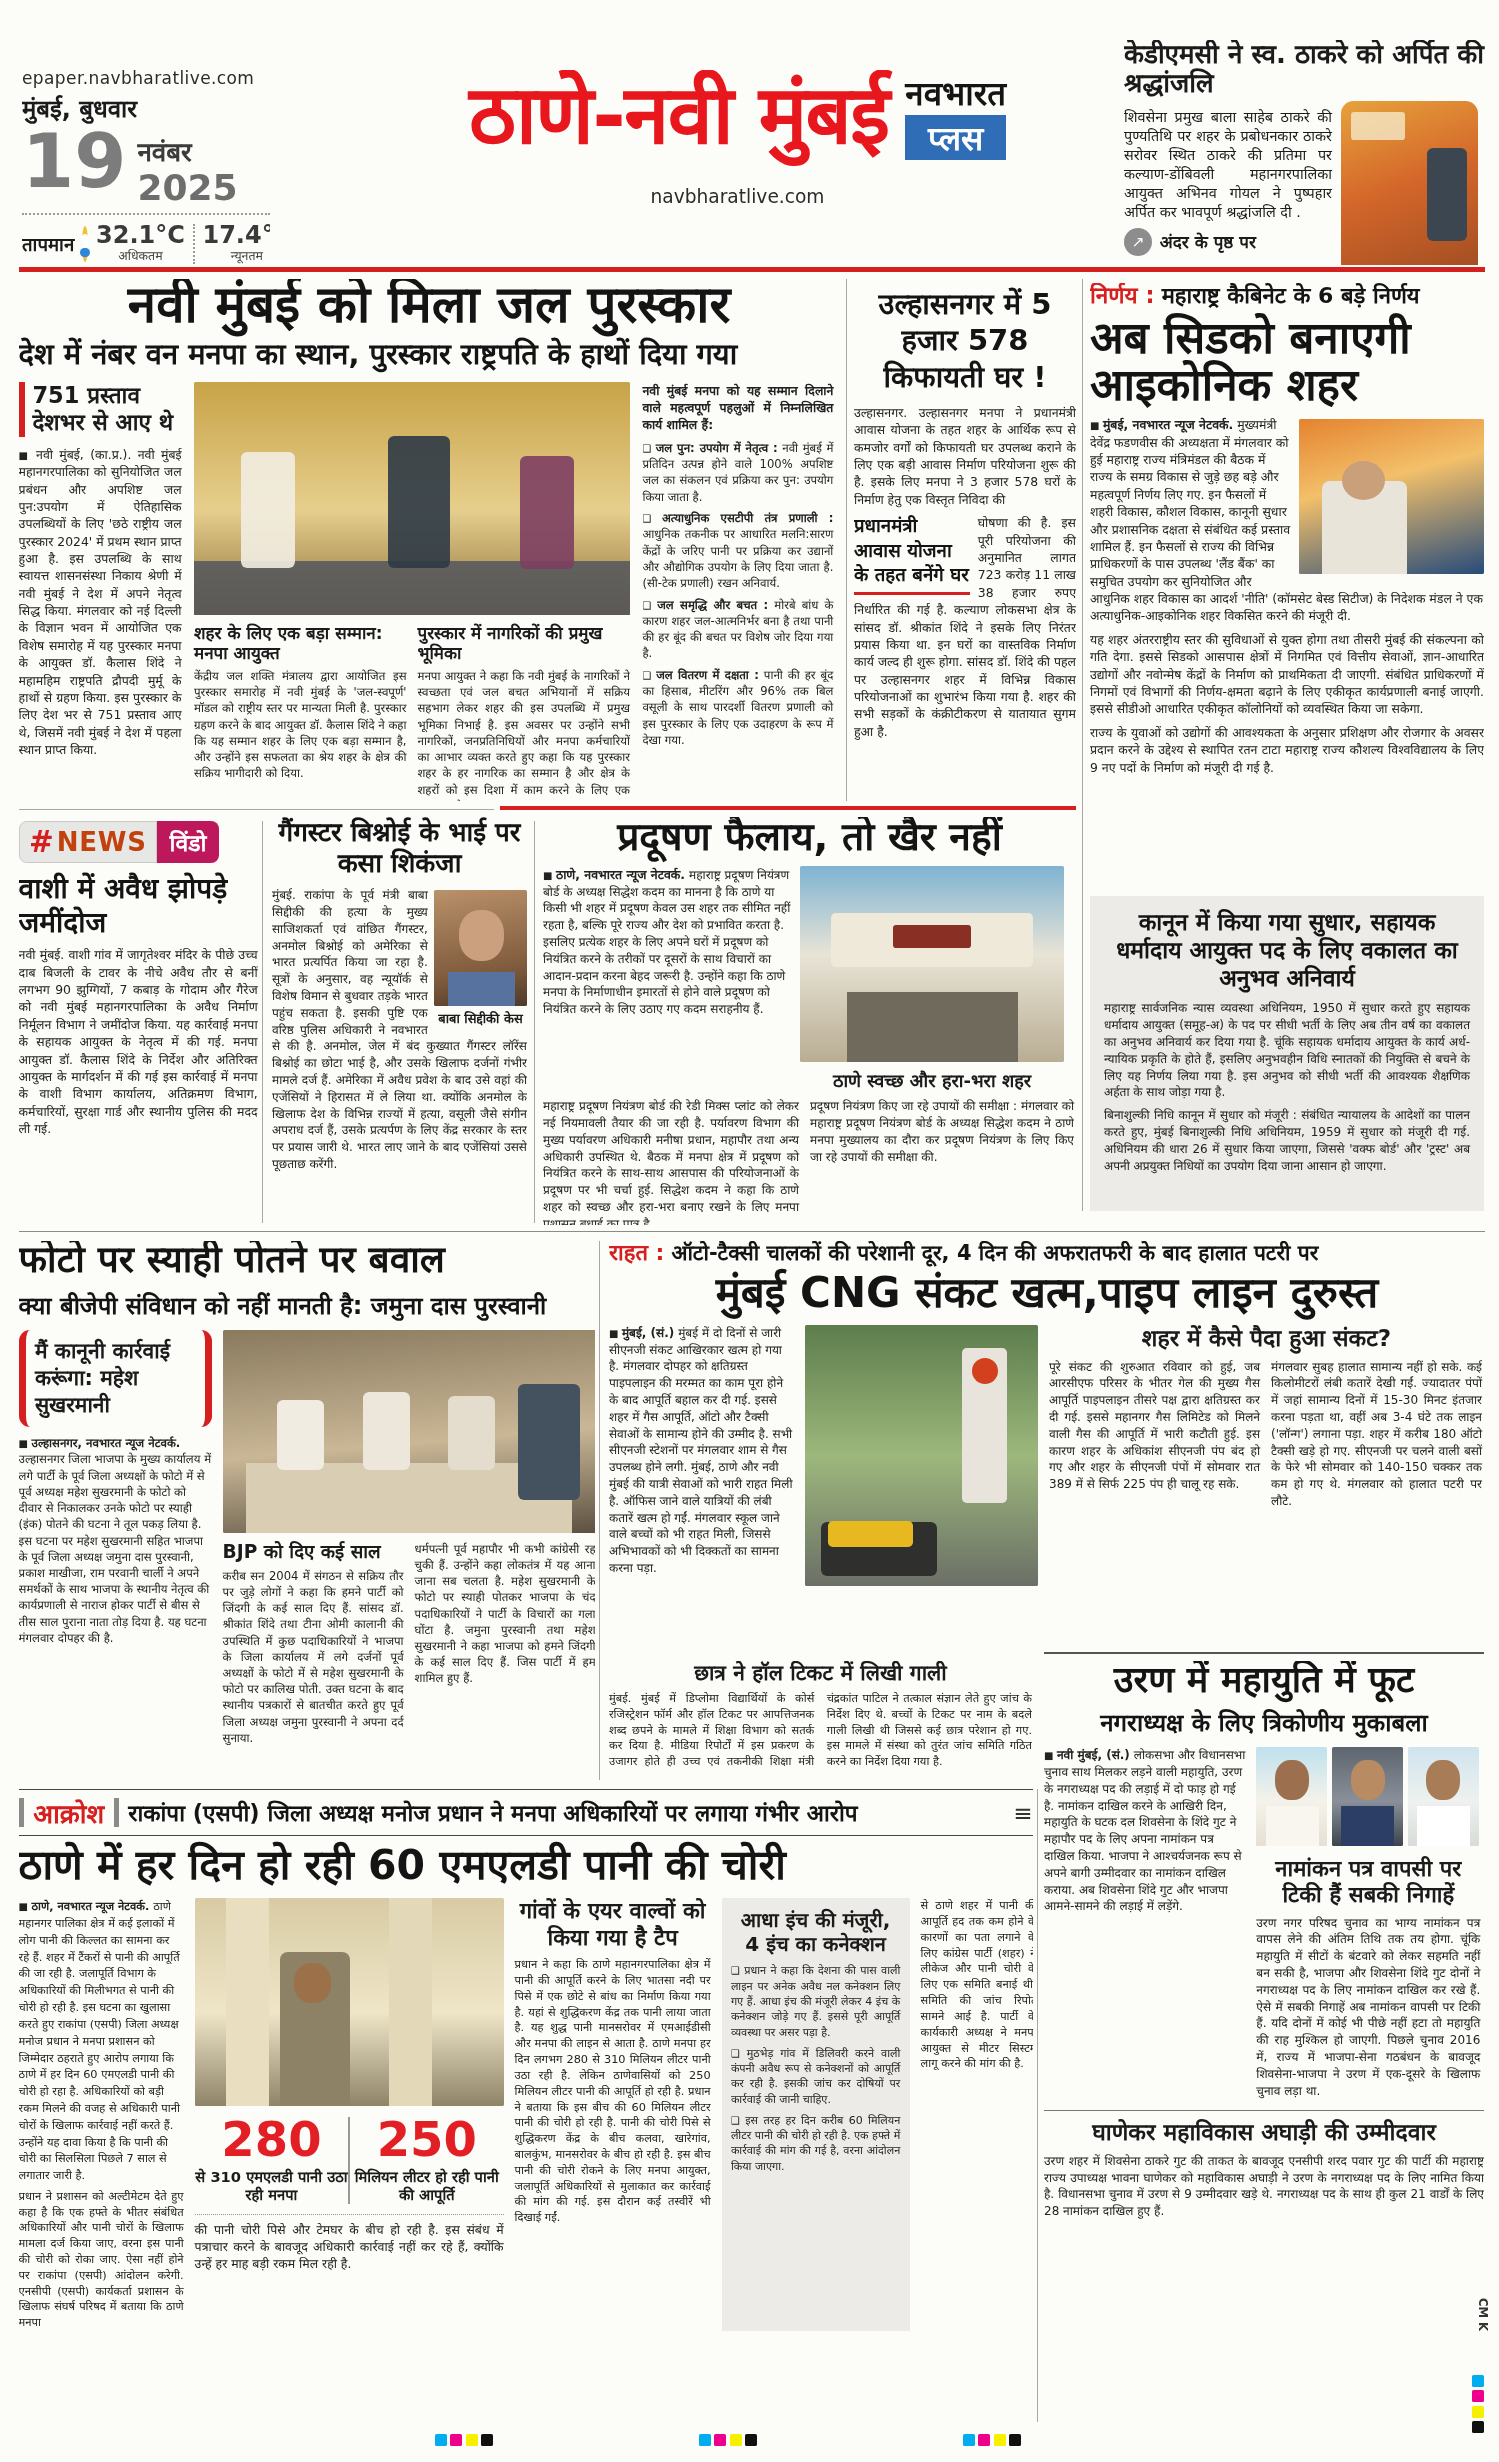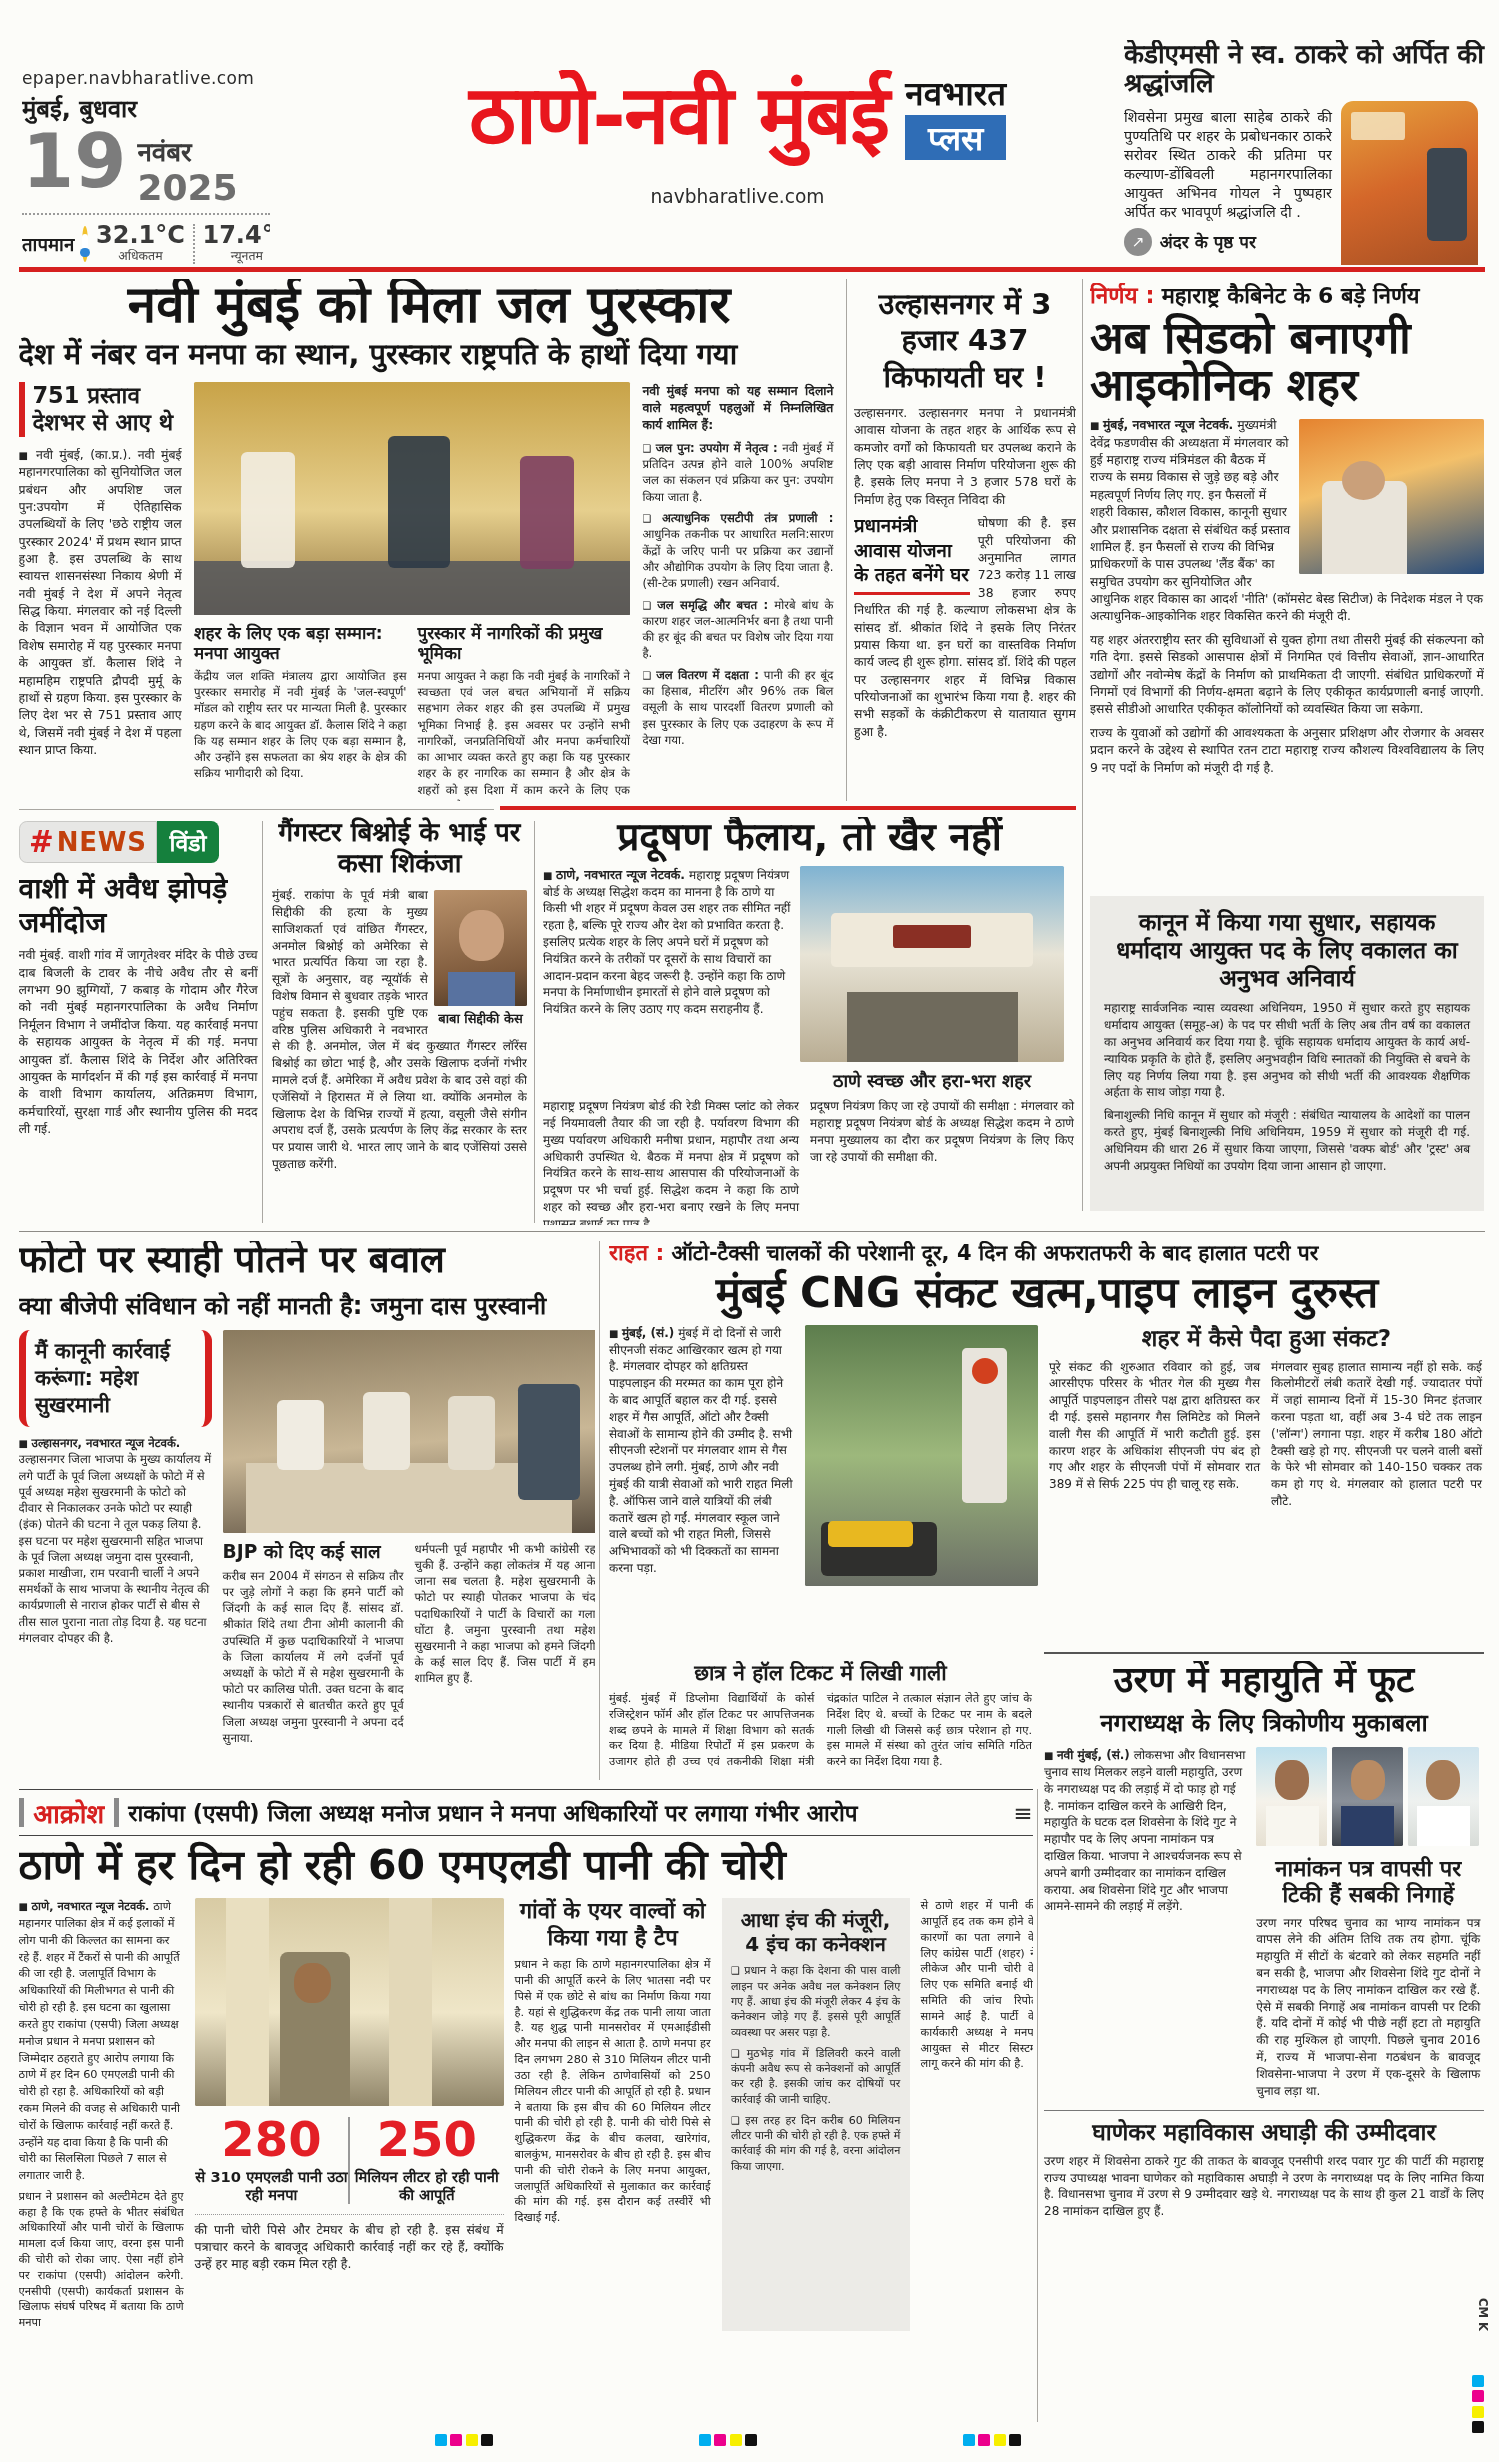--- a/index.html
+++ b/index.html
@@ -51,21 +51,21 @@
   .kick-label { color:#d6201f; font-weight:700; }
   .crosshead { font-weight:700; text-align:center; line-height:1.2; }
   .graybox { background:#ecebe7; }
   .quotebox { border-left:7px solid #d6201f; border-right:7px solid #d6201f; border-radius:11px; padding:7.8px 9.3px; font-size:21px; font-weight:700; line-height:1.3; }
   .statnum { color:#e31f26; font-size:48px; font-weight:800; line-height:.95; }
   .statlab { font-size:14.7px; font-weight:700; line-height:1.25; margin-top:4.7px; }
   .newslogo { display:flex; align-items:stretch; }
   .nl-left { background:#e7e7e5; border:0.8px solid #c9c9c6; border-radius:7.8px 0 0 7.8px; padding:3.1px 9.3px; display:flex; align-items:center; gap:3.1px; }
   .nl-hash { color:#d6201f; font-size:29.5px; font-weight:800; }
   .nl-news { color:#c2410c; font-size:26px; font-weight:800; letter-spacing:0.8px; }
-  .nl-tab { background:#15803d; color:#fff; border-radius:0 7.8px 7.8px 0; font-size:23px; font-weight:700; padding:4.7px 12.4px; display:flex; align-items:center; }
+  .nl-tab { background:#be185d; color:#fff; border-radius:0 7.8px 7.8px 0; font-size:23px; font-weight:700; padding:4.7px 12.4px; display:flex; align-items:center; }
   .regdots { position:absolute; display:flex; gap:3.9px; }
   .regdots div { width:11.6px; height:11.6px; border-radius:1.6px; }
   .c-c{background:#00aeef}.c-m{background:#ec008c}.c-y{background:#f7ef00}.c-k{background:#111}
 </style>
 </head>
 <body>
 
 <div class="page">
 
   <div class="sec" style="left:22px; top:68px; width:248px; height:200px;">
@@ -161,21 +161,21 @@
           <span class="sq body-txt jt" style="font-size:11.6px;"><b>जल समृद्धि और बचत :</b> <span>मोरबे बांध के कारण शहर जल-आत्मनिर्भर बना है तथा पानी की हर बूंद की बचत पर विशेष जोर दिया गया है.</span></span>
           <span class="sq body-txt jt" style="font-size:11.6px;"><b>जल वितरण में दक्षता :</b> <span>पानी की हर बूंद का हिसाब, मीटरिंग और 96% तक बिल वसूली के साथ पारदर्शी वितरण प्रणाली को इस पुरस्कार के लिए एक उदाहरण के रूप में देखा गया.</span></span>
         </div>
       </div>
     </div>
   </div>
 
   <div class="vr" style="left:846px; top:279px; height:522px;"></div>
 
   <div class="sec" style="left:854px; top:286px; width:222px; height:517px;">
-    <div class="hl" style="font-size:29px; line-height:1.25; text-align:center;">उल्हासनगर में 3 हजार 437 किफायती घर !</div>
+    <div class="hl" style="font-size:29px; line-height:1.25; text-align:center;">उल्हासनगर में 5 हजार 578 किफायती घर !</div>
     <div class="body-txt jt" style="margin-top:9.3px;">उल्हासनगर. उल्हासनगर मनपा ने प्रधानमंत्री आवास योजना के तहत शहर के आर्थिक रूप से कमजोर वर्गों को किफायती घर उपलब्ध कराने के लिए एक बड़ी आवास निर्माण परियोजना शुरू की है. इसके लिए मनपा ने 3 हजार 578 घरों के निर्माण हेतु एक विस्तृत निविदा की</div>
     <div style="float:left; width:116px; margin:6.2px 7.8px 3.1px 0;">
       <div class="hl" style="font-size:18.6px; line-height:1.3;">प्रधानमंत्री आवास योजना के तहत बनेंगे घर</div>
       <div style="height:3.9px; background:#d6201f; margin-top:4.7px;"></div>
     </div>
     <div class="body-txt jt" style="margin-top:6.2px;">घोषणा की है. इस पूरी परियोजना की अनुमानित लागत 723 करोड़ 11 लाख 38 हजार रुपए निर्धारित की गई है. कल्याण लोकसभा क्षेत्र के सांसद डॉ. श्रीकांत शिंदे ने इसके लिए निरंतर प्रयास किया था. इन घरों का वास्तविक निर्माण कार्य जल्द ही शुरू होगा. सांसद डॉ. शिंदे की पहल पर उल्हासनगर शहर में विभिन्न विकास परियोजनाओं का शुभारंभ किया गया है. शहर की सभी सड़कों के कंक्रीटीकरण से यातायात सुगम हुआ है.</div>
   </div>
 
   <div class="vr" style="left:1082px; top:279px; height:932px;"></div>
 

